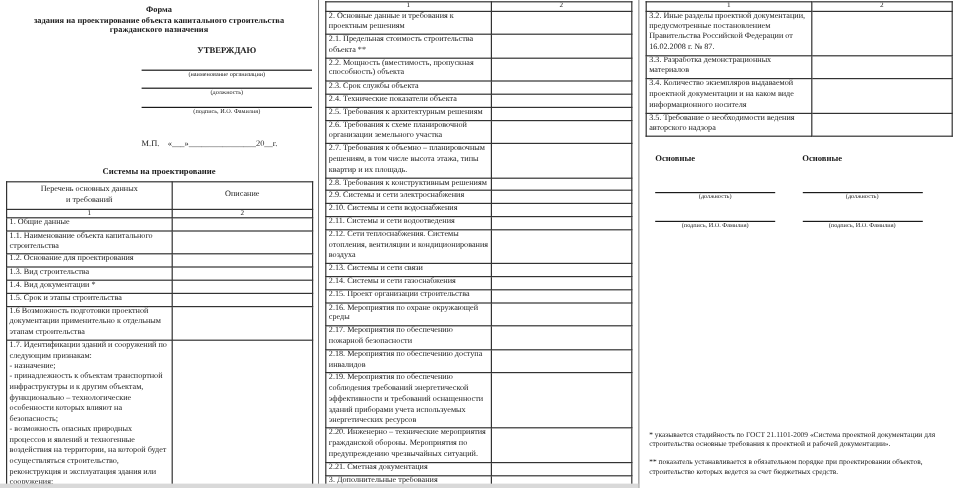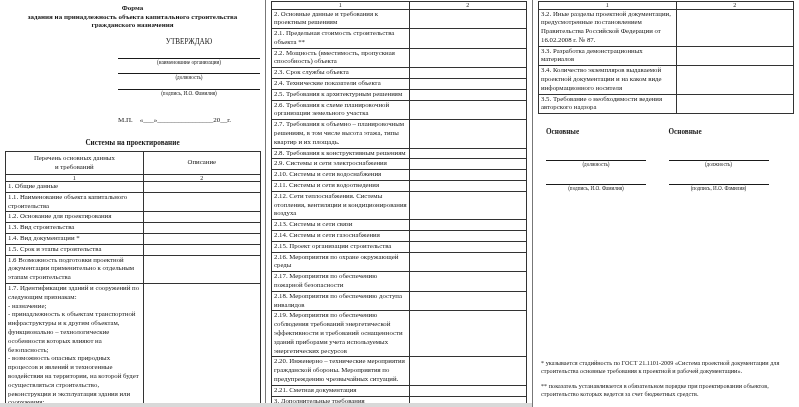--- a/index.html
+++ b/index.html
@@ -11,21 +11,21 @@
   .page{position:absolute;top:0;height:407px;background:#fff;overflow:hidden;}
   .page1{left:0;width:265px;border-right:1px solid #777;}
   .page2{left:266px;width:266px;border-right:1px solid #777;}
   .page3{left:533px;width:266px;}
   
   .form-title{
     margin-top:4px;text-align:center;font-weight:bold;
     font-size:7px;line-height:8.5px;white-space:pre-line;
   }
   .approve{margin:8px 4px 0 118px;width:142px;}
-  .approve-title{font-weight:normal;font-size:7.2px;text-align:center;margin-bottom:5px;}
+  .approve-title{font-weight:bold;font-size:7.2px;text-align:center;margin-bottom:5px;}
   .sig-line{border-bottom:1px solid #1a1a1a;height:7px;}
   .sig-label{text-align:center;font-size:5.2px;line-height:6.5px;color:#1a1a1a;margin-bottom:1px;}
   .seal-line{margin-top:20px;font-size:7px;white-space:pre;}
   .doc-heading{margin-top:15px;text-align:center;font-weight:bold;font-size:7.2px;}
   
   table.form-table{
     border-collapse:collapse;table-layout:fixed;
     width:256px;margin:4px 4px 0 5px;
   }
   .page2 table.form-table,.page3 table.form-table{margin-top:1px;}
@@ -51,21 +51,21 @@
   
   .bottom-strip{position:absolute;left:0;bottom:0;width:532px;height:4px;background:#d9d9d9;z-index:5;}
 </style>
 </head>
 <body>
 
 <div class="canvas">
 
   <div class="page page1">
     <div class="form-title">Форма
-задания на принадлежность объекта капитального строительства
+задания на проектирование объекта капитального строительства
 гражданского назначения</div>
 
     <div class="approve">
       <div class="approve-title">УТВЕРЖДАЮ</div>
       <div class="sig-line"></div>
       <div class="sig-label">(наименование организации)</div>
       <div class="sig-line"></div>
       <div class="sig-label">(должность)</div>
       <div class="sig-line"></div>
       <div class="sig-label">(подпись, И.О. Фамилия)</div>

